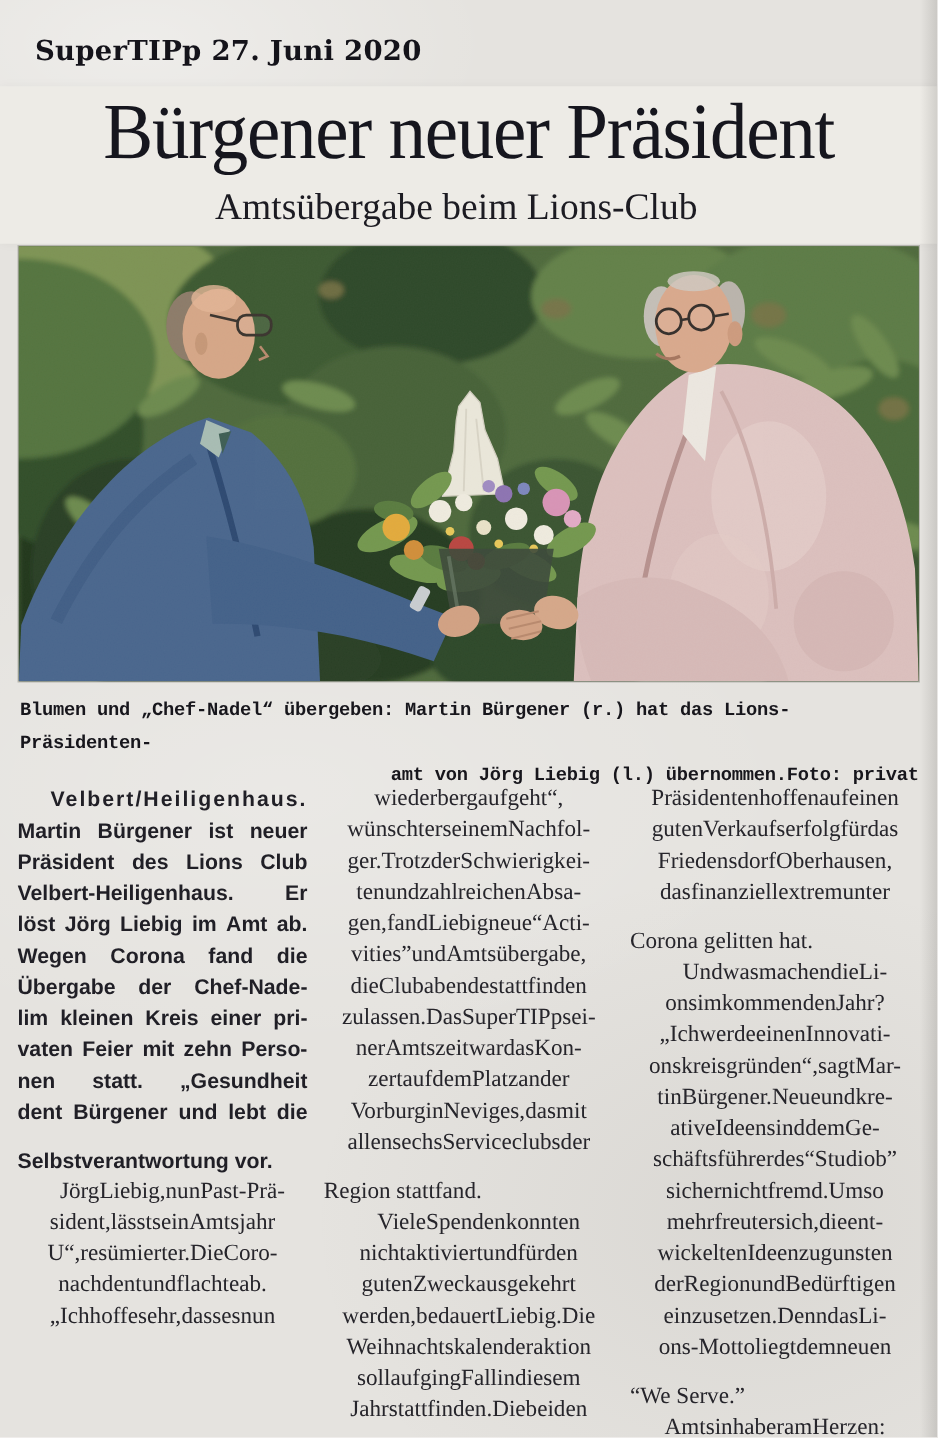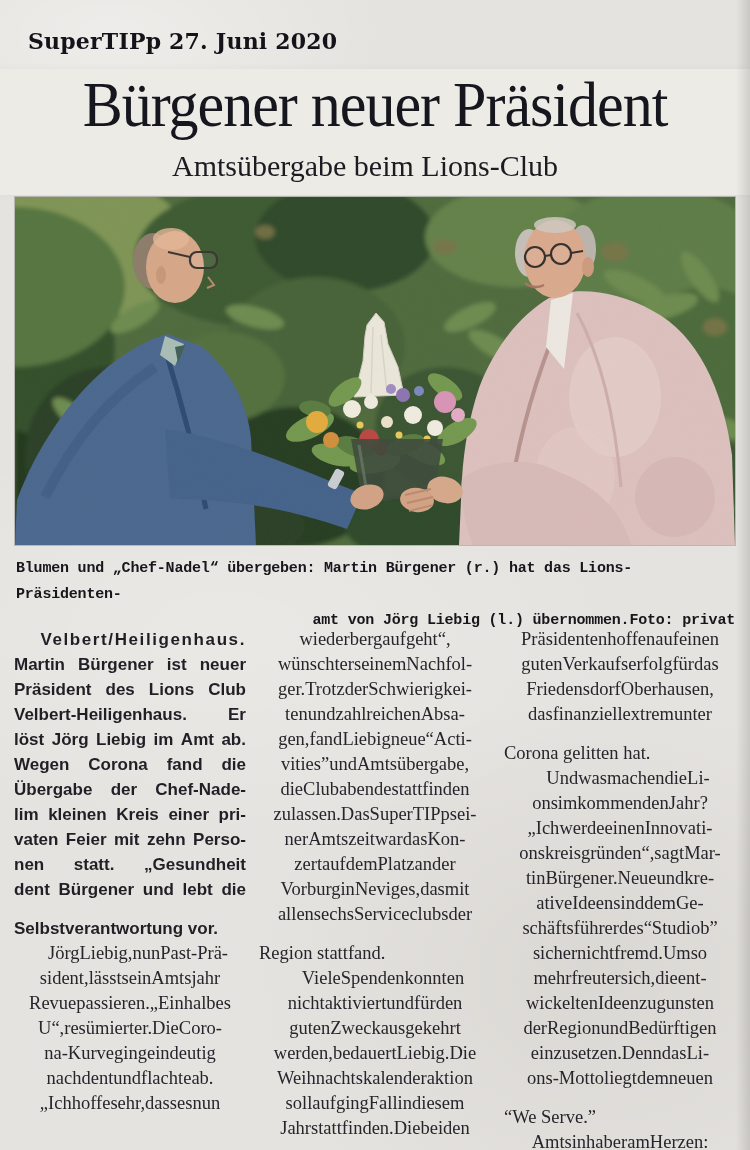--- a/index.html
+++ b/index.html
@@ -310,36 +310,25 @@
           <span>nun</span>
           <span>Past-Prä-</span>
         </div>
         <div class="line serif just">
           <span>sident,</span>
           <span>lässt</span>
           <span>sein</span>
           <span>Amtsjahr</span>
         </div>
         <div class="line serif just">
-          <span>Revue</span>
-          <span>passieren.</span>
-          <span>„Ein</span>
-          <span>halbes</span>
-        </div>
-        <div class="line serif just">
           <span>U“,</span>
           <span>resümiert</span>
           <span>er.</span>
           <span>Die</span>
           <span>Coro-</span>
-        </div>
-        <div class="line serif just">
-          <span>na-Kurve</span>
-          <span>ging</span>
-          <span>eindeutig</span>
         </div>
         <div class="line serif just">
           <span>nach</span>
           <span>dent</span>
           <span>und</span>
           <span>flachte</span>
           <span>ab.</span>
         </div>
         <div class="line serif just">
           <span>„Ich</span>

